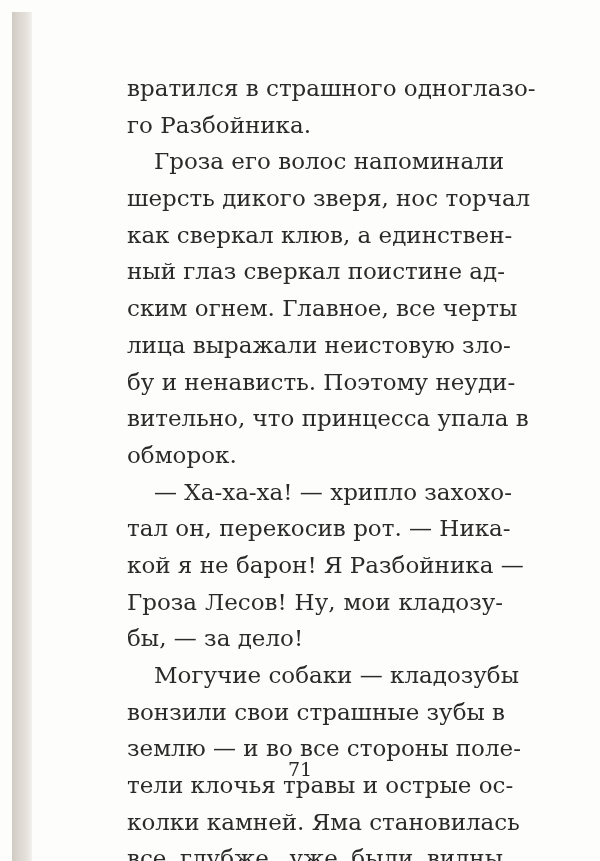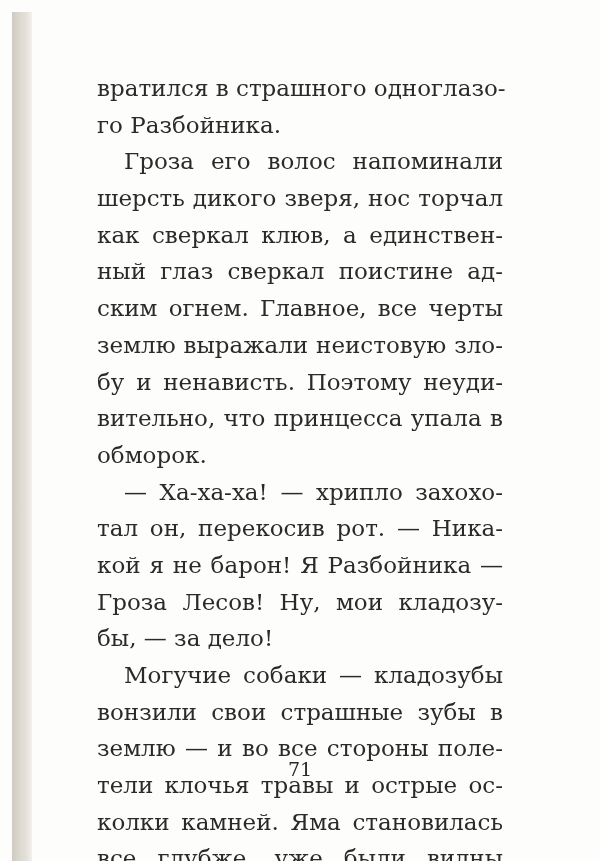--- a/index.html
+++ b/index.html
@@ -9,42 +9,42 @@
     }
     .binding {
       position: absolute; left: 12px; top: 12px; width: 20px; height: 849px;
       background: linear-gradient(to right, #cfcac2 0%, #ddd8d0 40%, #e6e2dc 75%, #f3f1ee 100%);
     }
     .page {
       position: absolute; left: 97px; top: 70px; width: 406px;
       font-family: "DejaVu Serif", "Liberation Serif", serif;
       font-size: 23px; line-height: 36.7px; color: #2a2a2a;
     }
-    .line { display: block; white-space: nowrap; text-align: justify; text-align-last: justify; height: 36.7px; }
+    .line { display: block; white-space: nowrap; text-align: justify; text-align-last: justify; height: 36.7px; margin-left: 30px; }
     .line.last { text-align-last: left; }
     .line.indent { padding-left: 27px; }
     .page-number {
       position: absolute; left: 0; width: 600px; top: 758px; text-align: center;
       font-family: "DejaVu Serif", "Liberation Serif", serif; font-size: 19px; color: #2a2a2a;
     }
   </style>
 </head>
 <body>
 
 <div class="binding"></div>
 
 <div class="page" id="page-body">
     <span class="line">вратился в страшного одноглазо-</span>
     <span class="line last">го Разбойника.</span>
     <span class="line indent">Гроза его волос напоминали</span>
     <span class="line">шерсть дикого зверя, нос торчал</span>
     <span class="line">как сверкал клюв, а единствен-</span>
     <span class="line">ный глаз сверкал поистине ад-</span>
     <span class="line">ским огнем. Главное, все черты</span>
-    <span class="line">землю выражали неистовую зло-</span>
+    <span class="line">лица выражали неистовую зло-</span>
     <span class="line">бу и ненависть. Поэтому неуди-</span>
     <span class="line">вительно, что принцесса упала в</span>
     <span class="line last">обморок.</span>
     <span class="line indent">— Ха-ха-ха! — хрипло захохо-</span>
     <span class="line">тал он, перекосив рот. — Ника-</span>
     <span class="line">кой я не барон! Я Разбойника —</span>
     <span class="line">Гроза Лесов! Ну, мои кладозу-</span>
     <span class="line last">бы, — за дело!</span>
     <span class="line indent">Могучие собаки — кладозубы</span>
     <span class="line">вонзили свои страшные зубы в</span>

